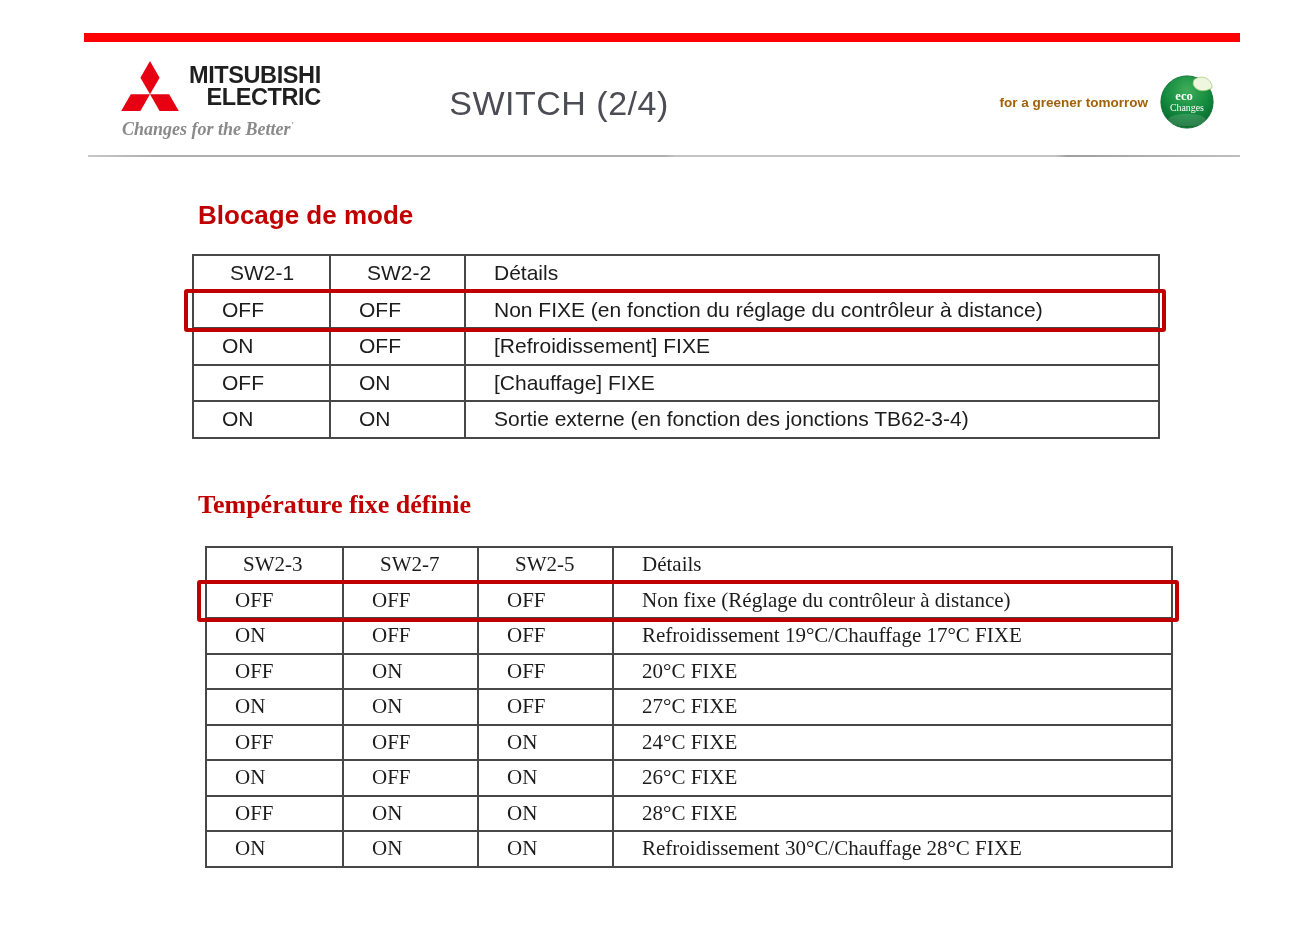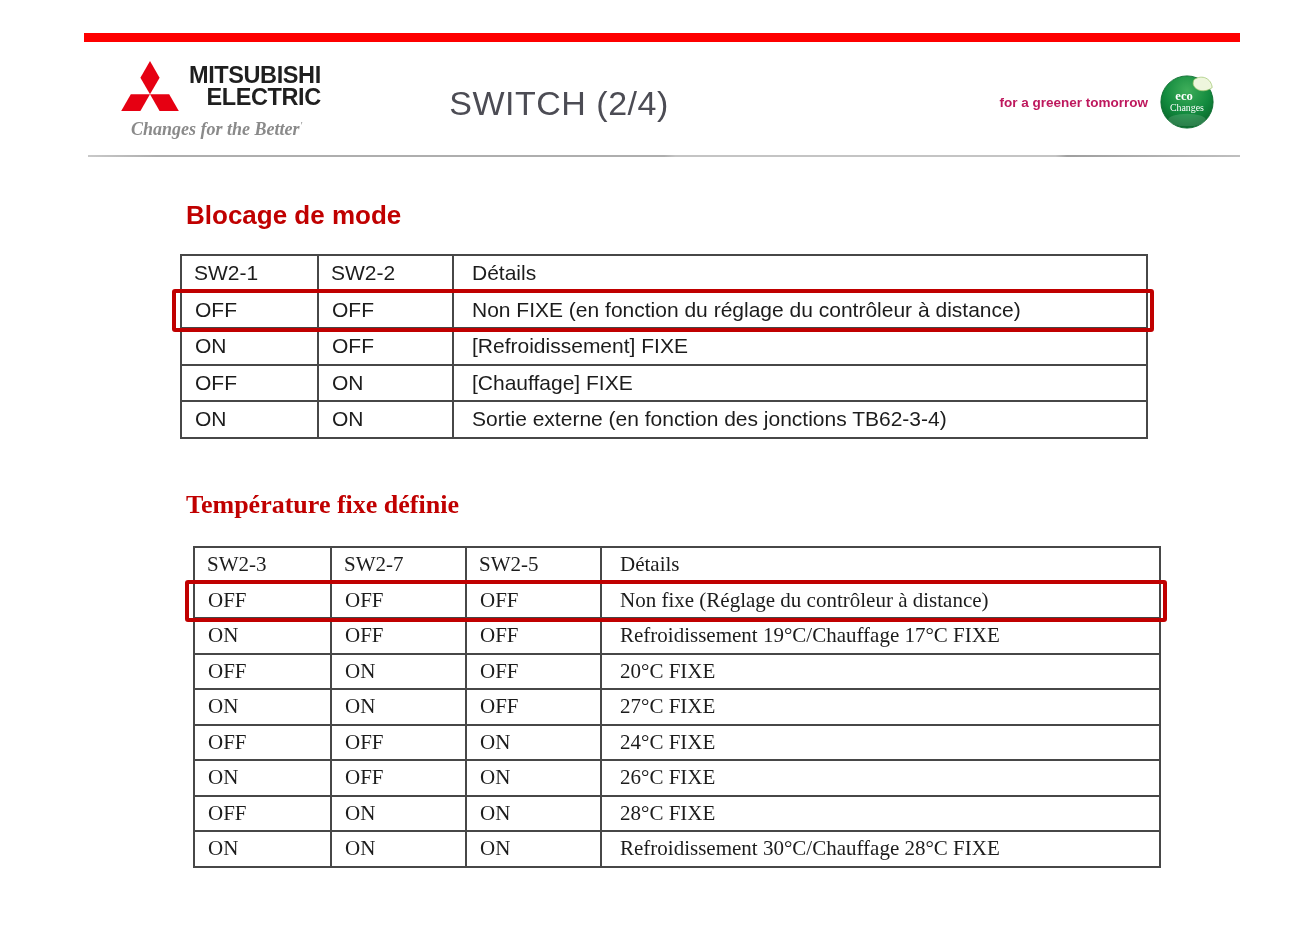--- a/index.html
+++ b/index.html
@@ -9,53 +9,53 @@
 
   .top-bar { position:absolute; left:84px; top:33px; width:1156px; height:9px;
              background:var(--top-bar-red,#FE0000); }
 
   
   .brand { position:absolute; left:118px; top:56px; }
   .brand-top { display:flex; align-items:flex-start; }
   .diamonds-svg { width:64px; height:56px; margin-top:2px; }
   .brand-name { margin-left:7px; margin-top:9px; font-weight:bold; font-size:23.5px;
                 line-height:21.5px; letter-spacing:-0.4px; color:#1f1f1f;text-align:right; }
-  .brand-tagline { margin-top:5px; margin-left:13px; font-family:"Liberation Serif", serif;
+  .brand-tagline { margin-top:5px; margin-left:4px; font-family:"Liberation Serif", serif;
                    font-style:italic; font-weight:bold; font-size:18px; color:#8a8a8a; }
   .tagline-tick { font-size:11px; vertical-align:top; color:#aaa; }
 
   .title { position:absolute; left:0; top:84px; width:1118px; text-align:center;
            font-size:34px; font-weight:400; letter-spacing:0.5px; color:var(--title-gray,#4C4C54); }
 
   .eco { position:absolute; right:92px; top:75px; display:flex; align-items:center; }
-  .eco-slogan { font-size:13.5px; font-weight:bold; color:#be185d; margin-right:12px; }
+  .eco-slogan { font-size:13.5px; font-weight:bold; color:#a16207; margin-right:12px; }
   .eco-badge-svg { width:54px; height:54px; }
   .eco-badge-svg text { font-family:"Liberation Serif", serif; fill:#ffffff; }
 
   .divider { position:absolute; left:88px; top:155px; width:1152px; height:2px;
              background:linear-gradient(90deg,#c9c9c9 0%,#aeaeae 6%,#aeaeae 50%,
                         #c4c4c4 51%,#c4c4c4 84%,#9f9f9f 85%,#bfbfbf 100%); }
 
   
-  .section { position:absolute; left:180px; width:968px; }
+  .section { position:absolute; left:192px; width:968px; }
   .section-1 { top:200px; }
   .section-2 { top:490px;font-family:Liberation Serif, serif; }
   .section-heading { margin-left:6px; font-size:26px; line-height:30px; font-weight:bold;
                      color:var(--heading-red,#C00000); }
   .section-1 .table-wrap { margin-top:24px; }
   .section-2 .table-wrap { margin-top:26px;margin-left:13px; }
 
   .table-wrap { position:relative; }
   table.sw-table { width:968px; border-collapse:collapse; table-layout:fixed;
                    font-size:21px; color:#1c1c1c; }
   .sw-table th, .sw-table td { border:2px solid #474747; text-align:left;
-                               vertical-align:middle; padding-left:13px;
+                               vertical-align:middle; padding-left:28px;
                                white-space:nowrap; overflow:hidden; font-weight:normal; }
-  .sw-table th { padding-left:12px; }
-  .sw-table th:last-child, .sw-table td:last-child { padding-left:18px; }
+  .sw-table th { padding-left:36px; }
+  .sw-table th:last-child, .sw-table td:last-child { padding-left:28px; }
   .s1 th, .s1 td { height:36.5px; }
   .s2 th, .s2 td { height:35.5px; }
 
   .red-box { position:absolute; border:4px solid var(--highlight-red,#C00000);
              border-radius:3px; pointer-events:none; z-index:5; }
 </style>
 </head>
 <body>
 
 <div class="page">

